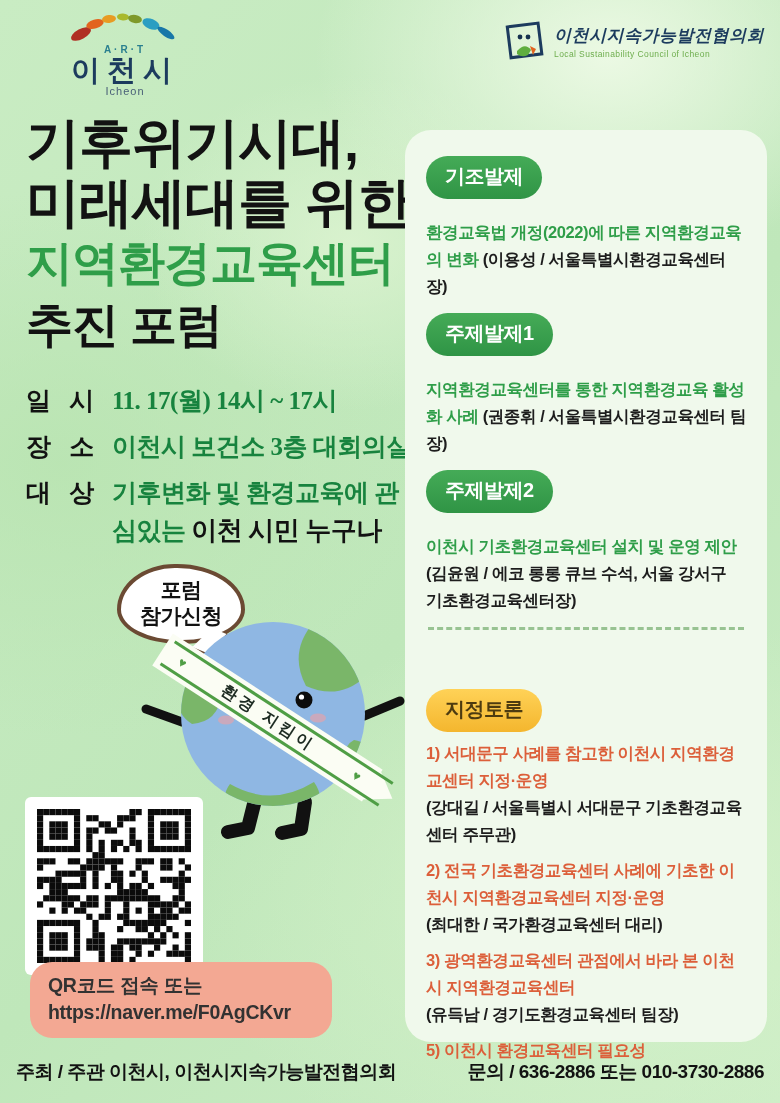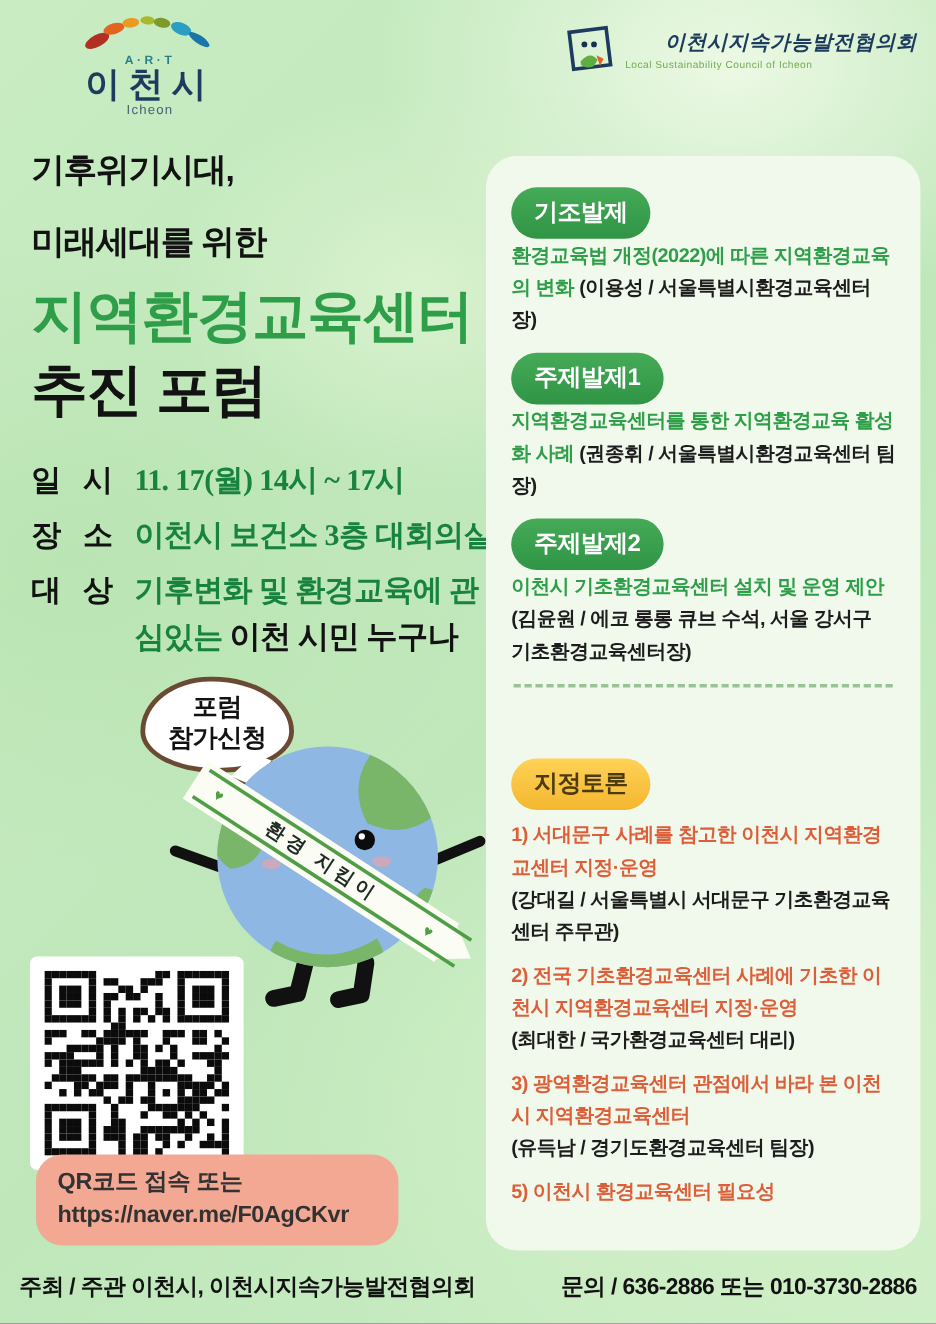--- a/index.html
+++ b/index.html
@@ -19,25 +19,25 @@
       radial-gradient(620px 420px at 80% 82%, rgba(214,242,202,.85), rgba(214,242,202,0) 70%),
       linear-gradient(135deg,#c9ecc3,#bfe7ba 55%,#ccedc6);
   }
   
   .city-logo{position:absolute;left:55px;top:12px;width:140px;text-align:center;}
   .city-logo .art{font-size:10px;letter-spacing:3px;color:#2a7f8f;font-weight:700;margin-top:-6px;}
   .city-logo .kname{font-size:29px;font-weight:800;color:var(--navy);letter-spacing:7px;line-height:1.05;}
   .city-logo .ename{font-size:11px;color:#4a6078;letter-spacing:1px;}
   .council-logo{position:absolute;right:16px;top:18px;display:flex;align-items:center;gap:7px;}
   .council-logo .txt{text-align:left;}
-  .council-logo .kname{font-size:17px;font-weight:800;color:var(--navy);letter-spacing:.5px;font-style:italic;margin-left:33px;}
+  .council-logo .kname{font-size:17px;font-weight:800;color:var(--navy);letter-spacing:.5px;font-style:italic;}
   .council-logo .ename{font-size:8.5px;color:#6fae4e;letter-spacing:.4px;margin-top:2px;}
   
   .title-block{position:absolute;left:26px;top:112px;letter-spacing:-1px;}
-  .t1,.t2{font-size:28px;line-height:60px;font-weight:700;color:var(--ink);}
+  .t1,.t2{font-size:54px;line-height:60px;font-weight:700;color:var(--ink);}
   .t3{font-size:47px;line-height:62px;font-weight:900;color:var(--green);}
   .t4{font-size:47px;line-height:62px;font-weight:900;color:var(--ink);}
   
   .details{position:absolute;left:26px;top:382px;}
   .drow{display:flex;gap:16px;margin-bottom:8px;font-family:Liberation Serif, serif;}
   .dlabel{font-size:25px;font-weight:700;color:var(--ink);width:70px;flex:0 0 auto;word-spacing:12px;line-height:38px;}
   .dvalue{font-size:25px;font-weight:800;color:var(--dkgreen);line-height:38px;max-width:300px;letter-spacing:-.5px;}
   .dvalue .black{color:var(--ink);font-size:26px;}
   
   .bubble{position:absolute;left:117px;top:564px;width:128px;padding:9px 6px 11px;background:#fff;
@@ -50,21 +50,21 @@
   
   .qr-box{position:absolute;left:25px;top:797px;width:178px;height:178px;background:#fff;border-radius:6px;padding:12px;}
   
   .pink-box{position:absolute;left:30px;top:962px;width:302px;padding:10px 18px 12px;background:var(--pink);border-radius:22px;}
   .pink-box div{font-size:19.5px;font-weight:600;color:#323232;line-height:27px;letter-spacing:-.3px;}
   
   .panel{position:absolute;left:405px;top:130px;width:362px;height:912px;background:var(--panel);border-radius:26px;padding:26px 21px;}
   .badge{display:inline-block;padding:7px 19px 9px;border-radius:24px;font-size:20px;font-weight:800;letter-spacing:-.5px;}
   .badge.green{background:linear-gradient(180deg,var(--badge-green-a),var(--badge-green-b));color:#fff;}
   .badge.yellow{background:linear-gradient(180deg,var(--badge-yel-a),var(--badge-yel-b));color:#4d3b10;margin-top:41px;}
-  .sec-text{font-size:16.5px;line-height:27px;margin:1px 0 13px;letter-spacing:-.4px;}
+  .sec-text{font-size:16.5px;line-height:27px;margin:20px 0 13px;letter-spacing:-.4px;}
   .sec-title{color:var(--green);font-weight:700;}
   .credit{color:#1d1d1d;font-weight:600;}
   .divider{border-top:3px dashed #98c392;margin:10px 2px 18px;}
   .d-item{margin:8px 0 9px;font-size:16.5px;line-height:27px;letter-spacing:-.4px;}
   .d-title{color:var(--orange);font-weight:700;display:block;}
   .d-credit{color:#1d1d1d;font-weight:600;display:block;}
   #discussion-items{margin-top:6px;}
   
   .footer{position:absolute;left:0;right:0;top:1059px;display:flex;justify-content:space-between;padding:0 16px;align-items:center;}
   .footer div{font-size:19px;font-weight:700;color:var(--ink);letter-spacing:-.5px;}

